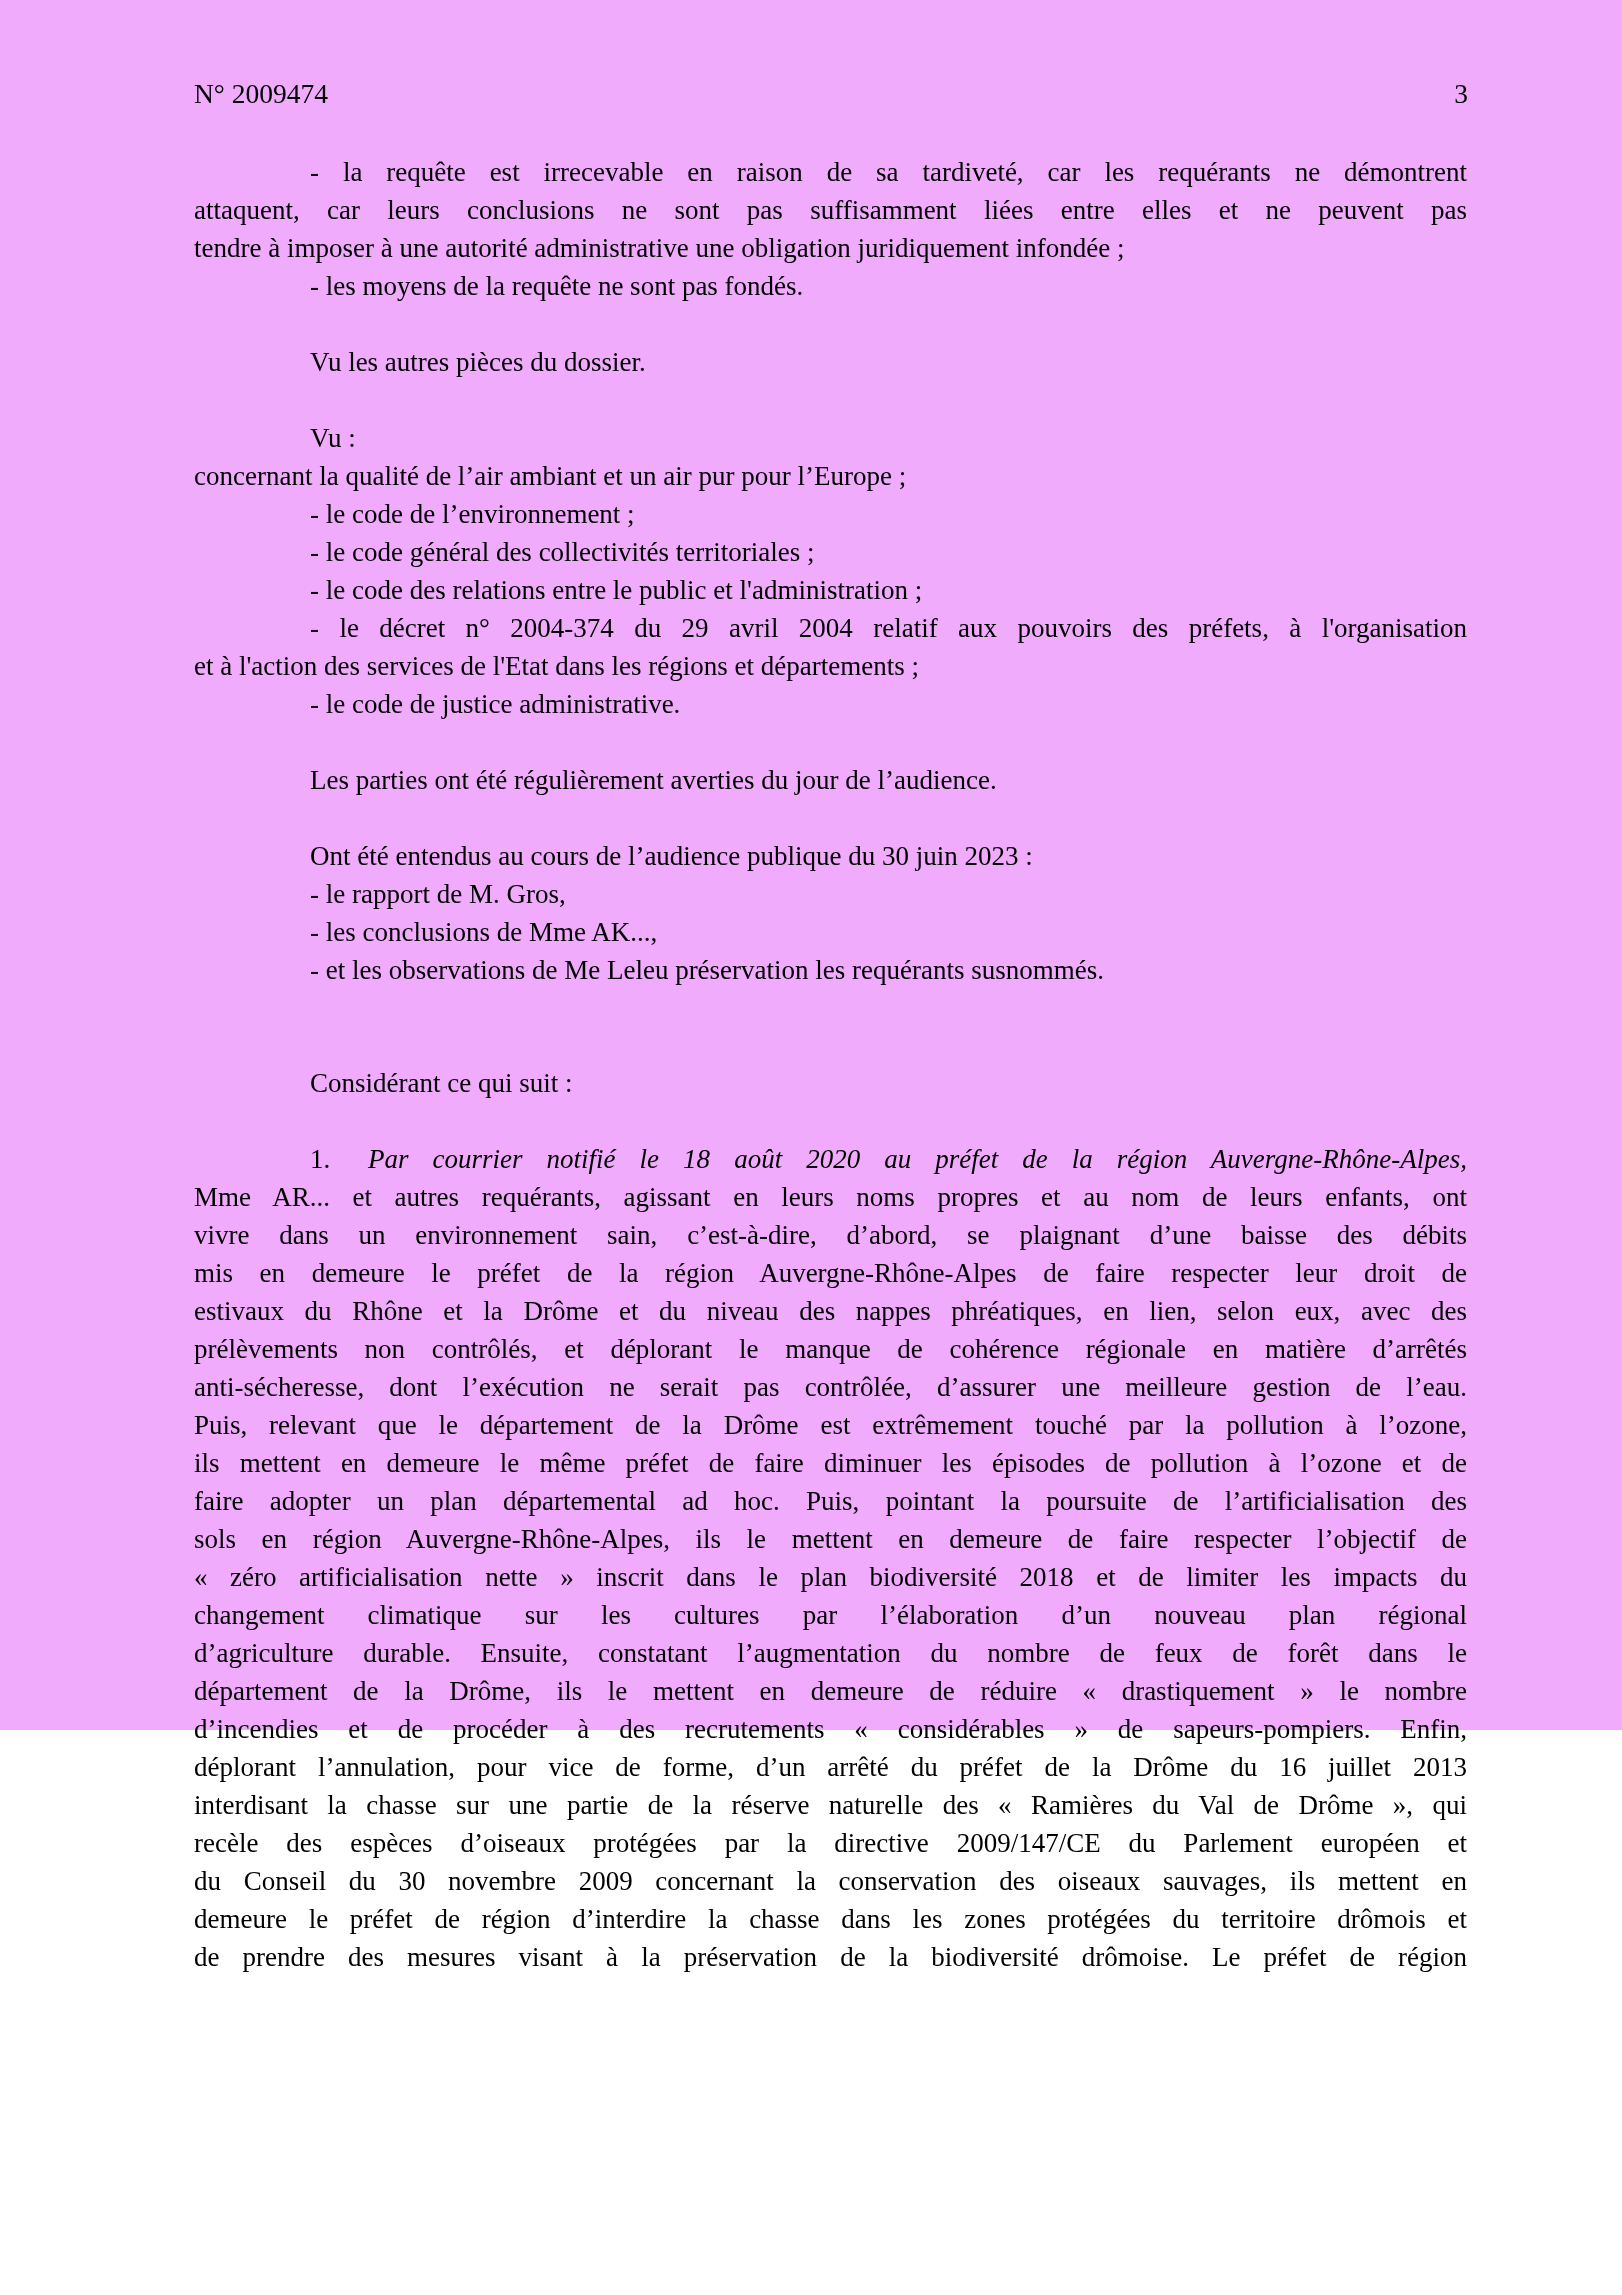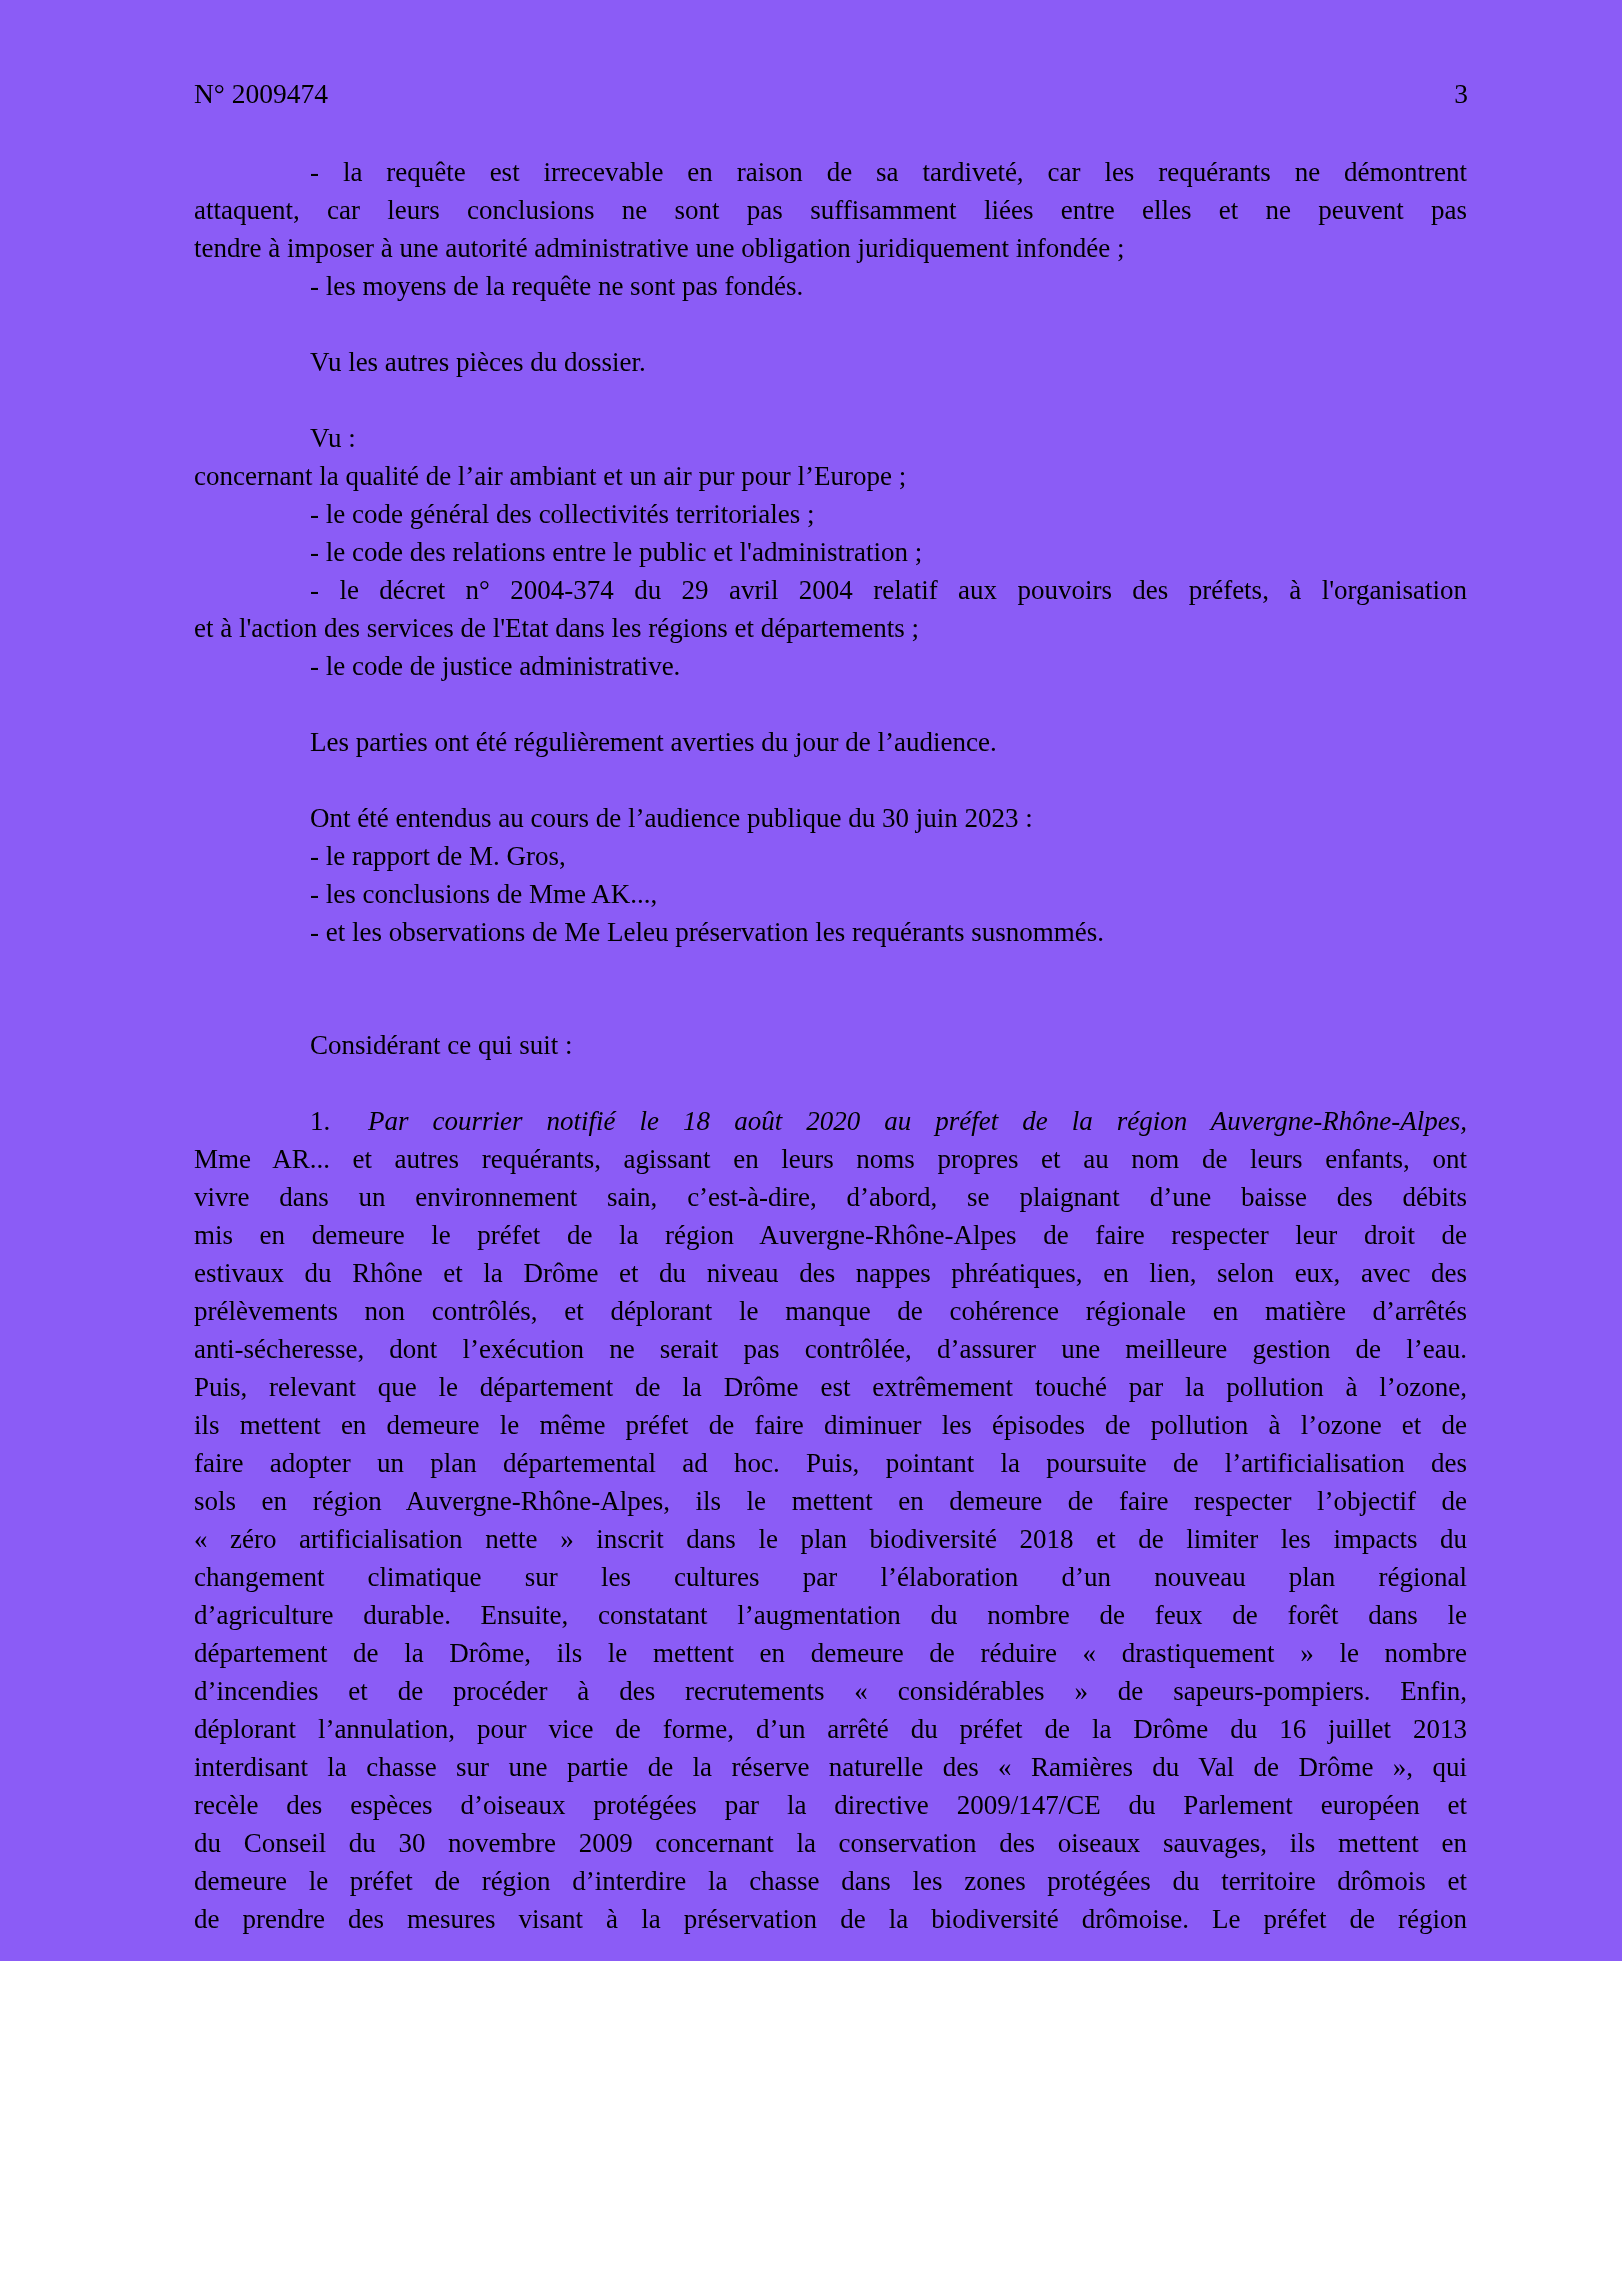--- a/index.html
+++ b/index.html
@@ -1,19 +1,19 @@
 <!DOCTYPE html>
 <html style="font-size:10.5px"><head>
 <meta charset="utf-8">
 <style>
   html, body { margin: 0; padding: 0; background: #ffffff; }
   body { width: 1623px; height: 2295px; position: relative; overflow: hidden; }
   .page {
-    position: absolute; left: 0; top: 0; width: 1623px; height: 1961px;
-    background: #8b5cf6; color: #000000;
+    position: absolute; left: 0; top: 0; width: 1623px; height: 1730px;
+    background: #f0abfc; color: #000000;
     font-family: "Liberation Serif", "DejaVu Serif", serif;
   }
   .hdr {
     position: absolute; top: 77px; font-size: 27.5px; line-height: 33px;
   }
   .hdr-left { left: 194px; }
   .hdr-right { left: 1427px; width: 41px; text-align: right; }
   .body {
     position: absolute; left: 194px; top: 153px; width: 1273px;
     font-size: 27px; line-height: 38px;
@@ -40,20 +40,21 @@
     <div class="line j">attaquent, car leurs conclusions ne sont pas suffisamment liées entre elles et ne peuvent pas</div>
     <div class="line">tendre à imposer à une autorité administrative une obligation juridiquement infondée ;</div>
     <div class="line ind">- les moyens de la requête ne sont pas fondés.</div>
     <div class="gap1"></div>
 
     <div class="line ind">Vu les autres pièces du dossier.</div>
     <div class="gap1"></div>
 
     <div class="line ind">Vu :</div>
     <div class="line">concernant la qualité de l’air ambiant et un air pur pour l’Europe ;</div>
+    <div class="line ind">- le code de l’environnement ;</div>
     <div class="line ind">- le code général des collectivités territoriales ;</div>
     <div class="line ind">- le code des relations entre le public et l'administration ;</div>
     <div class="line j ind">- le décret n° 2004-374 du 29 avril 2004 relatif aux pouvoirs des préfets, à l'organisation</div>
     <div class="line">et à l'action des services de l'Etat dans les régions et départements ;</div>
     <div class="line ind">- le code de justice administrative.</div>
     <div class="gap1"></div>
 
     <div class="line ind">Les parties ont été régulièrement averties du jour de l’audience.</div>
     <div class="gap1"></div>
 

